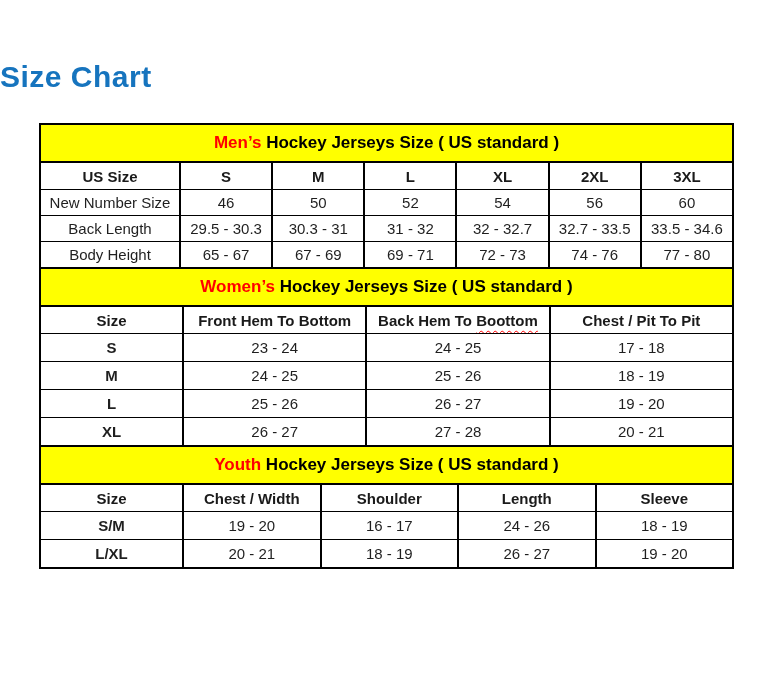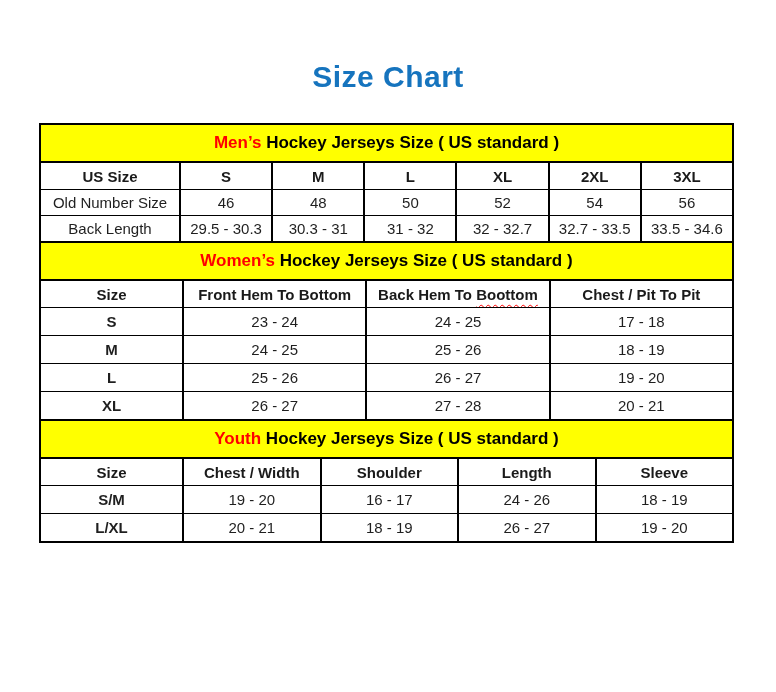--- a/index.html
+++ b/index.html
@@ -13,21 +13,20 @@
     height: 692px;
     font-family: "Liberation Sans", sans-serif;
     color: #1f1f1f;
     overflow: hidden;
   }
   .page-title {
     position: absolute;
     top: 60px;
     left: 0;
     width: 776px;
-    text-align: center;
     font-size: 30px;
     font-weight: 700;
     letter-spacing: 0.5px;
     color: var(--title-blue, #1674BE);
   }
   .tables-wrap {
     position: absolute;
     left: 39px;
     top: 123px;
     width: 695px;
@@ -104,36 +103,45 @@
         <th>S</th>
         <th>M</th>
         <th>L</th>
         <th>XL</th>
         <th>2XL</th>
         <th>3XL</th>
       </tr>
     </thead>
     <tbody>
       <tr>
-        <td>Old Number Size</td>
+        <td>New Number Size</td>
         <td>46</td>
-        <td>48</td>
         <td>50</td>
         <td>52</td>
         <td>54</td>
         <td>56</td>
+        <td>60</td>
       </tr>
       <tr>
         <td>Back Length</td>
         <td>29.5 - 30.3</td>
         <td>30.3 - 31</td>
         <td>31 - 32</td>
         <td>32 - 32.7</td>
         <td>32.7 - 33.5</td>
         <td>33.5 - 34.6</td>
+      </tr>
+      <tr>
+        <td>Body Height</td>
+        <td>65 - 67</td>
+        <td>67 - 69</td>
+        <td>69 - 71</td>
+        <td>72 - 73</td>
+        <td>74 - 76</td>
+        <td>77 - 80</td>
       </tr>
     </tbody>
   </table>
 
   <table class="size-table women-table">
     <colgroup>
         <col style="width:143px">
         <col span="3">
       </colgroup>
     <thead>

